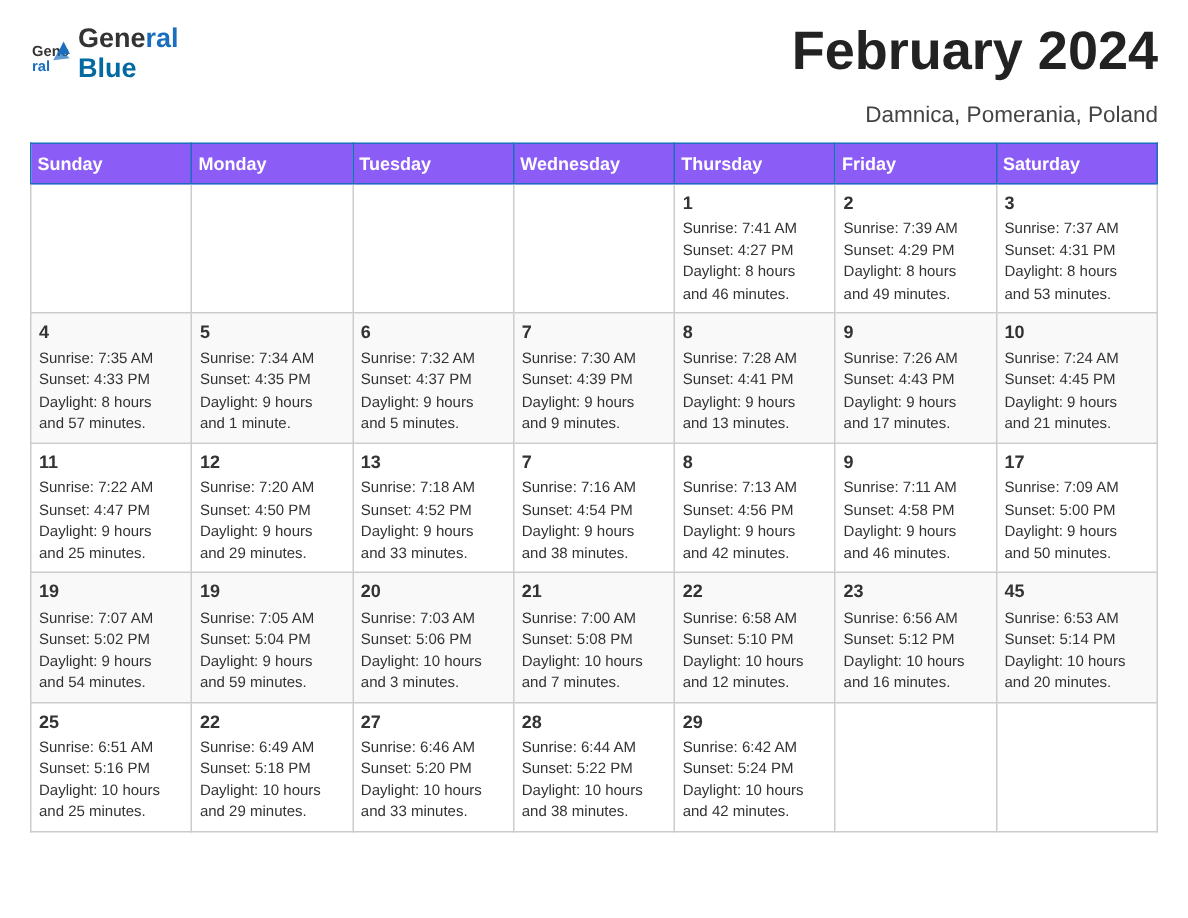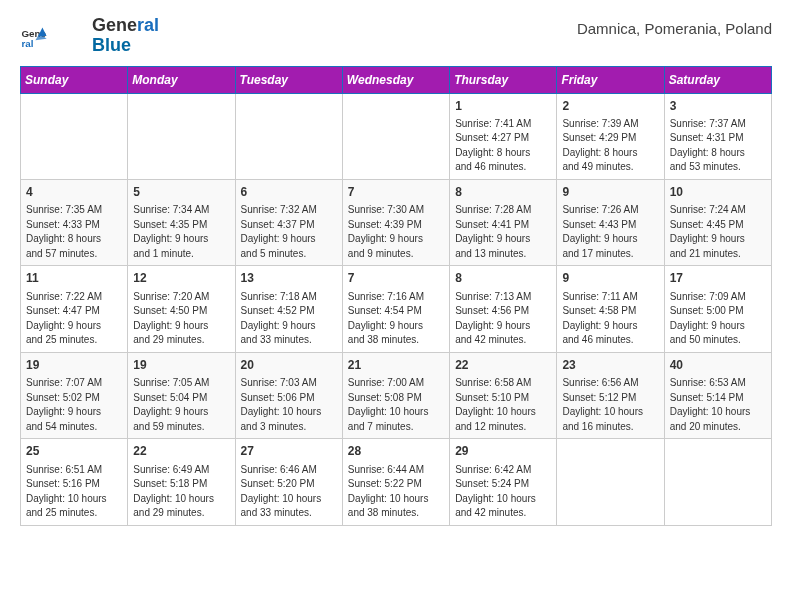--- a/index.html
+++ b/index.html
@@ -19,53 +19,51 @@
     .logo {
       display: flex;
       align-items: center;
       gap: 4px;
     }
     .logo-text {
       font-size: 18px;
       font-weight: bold;
       color: #333;
       line-height: 1.1;
-      margin-left: 40px;
     }
     .logo-text span { color: #1a6ebd; }
     .logo-icon {
       width: 28px;
       height: 28px;
     }
     .title-block { text-align: right; }
     .month-title {
       font-size: 36px;
       font-weight: bold;
       color: #222;
       line-height: 1;
     }
     .subtitle {
       font-size: 15px;
       color: #444;
-      margin-top: 4px;
+      margin-top: 16px;
     }
     table {
       width: 100%;
       border-collapse: collapse;
       font-size: 11px;
     }
     thead tr th {
-      background-color: #a21caf;
+      background-color: #8b5cf6;
       color: #fff;
       font-weight: bold;
       font-size: 12px;
       padding: 6px 4px;
       text-align: left;
       border: 1px solid #1a6ebd;
-      font-style: italic;
     }
     tbody tr td {
       border: 1px solid #ccc;
       vertical-align: top;
       padding: 4px 5px;
       height: 80px;
       background: #fff;
       color: #333;
       line-height: 1.45;
     }
@@ -96,20 +94,21 @@
       <polygon points="28,16 38,24 22,26" fill="#1a6ebd" opacity="0.7"></polygon>
     </svg>
     <div>
       <div class="logo-text">
         <div>Gene<span>ral</span></div>
         <div style="color:#0369a1">Blue</div>
       </div>
     </div>
   </div>
   <div class="title-block">
+    <div class="month-title">February 2024</div>
     <div class="subtitle">Damnica, Pomerania, Poland</div>
   </div>
 </div>
 
 <table>
   <thead>
     <tr id="header-row">
         <th>Sunday</th>
         <th>Monday</th>
         <th>Tuesday</th>
@@ -217,21 +216,21 @@
         </td>
         <td>
           <span class="day-num">22</span>
           <div class="cell-text">Sunrise: 6:58 AM<br>Sunset: 5:10 PM<br>Daylight: 10 hours<br>and 12 minutes.</div>
         </td>
         <td>
           <span class="day-num">23</span>
           <div class="cell-text">Sunrise: 6:56 AM<br>Sunset: 5:12 PM<br>Daylight: 10 hours<br>and 16 minutes.</div>
         </td>
         <td>
-          <span class="day-num">40</span>
+          <span class="day-num">45</span>
           <div class="cell-text">Sunrise: 6:53 AM<br>Sunset: 5:14 PM<br>Daylight: 10 hours<br>and 20 minutes.</div>
         </td>
       </tr>
       <tr>
         <td>
           <span class="day-num">25</span>
           <div class="cell-text">Sunrise: 6:51 AM<br>Sunset: 5:16 PM<br>Daylight: 10 hours<br>and 25 minutes.</div>
         </td>
         <td>
           <span class="day-num">22</span>

